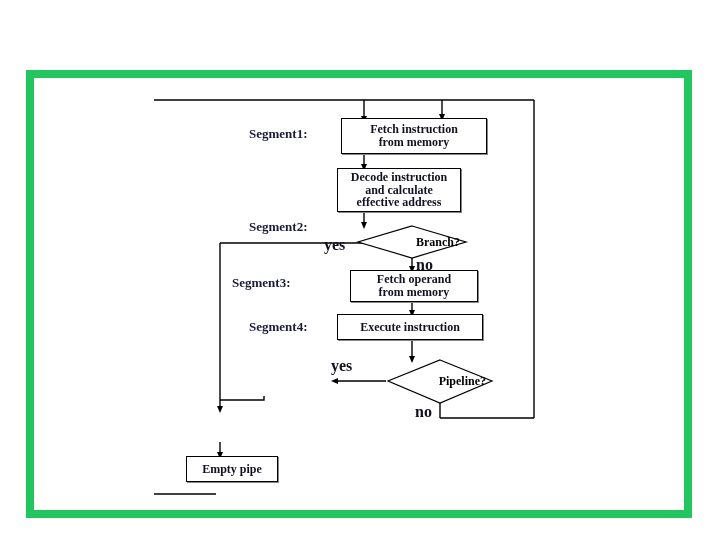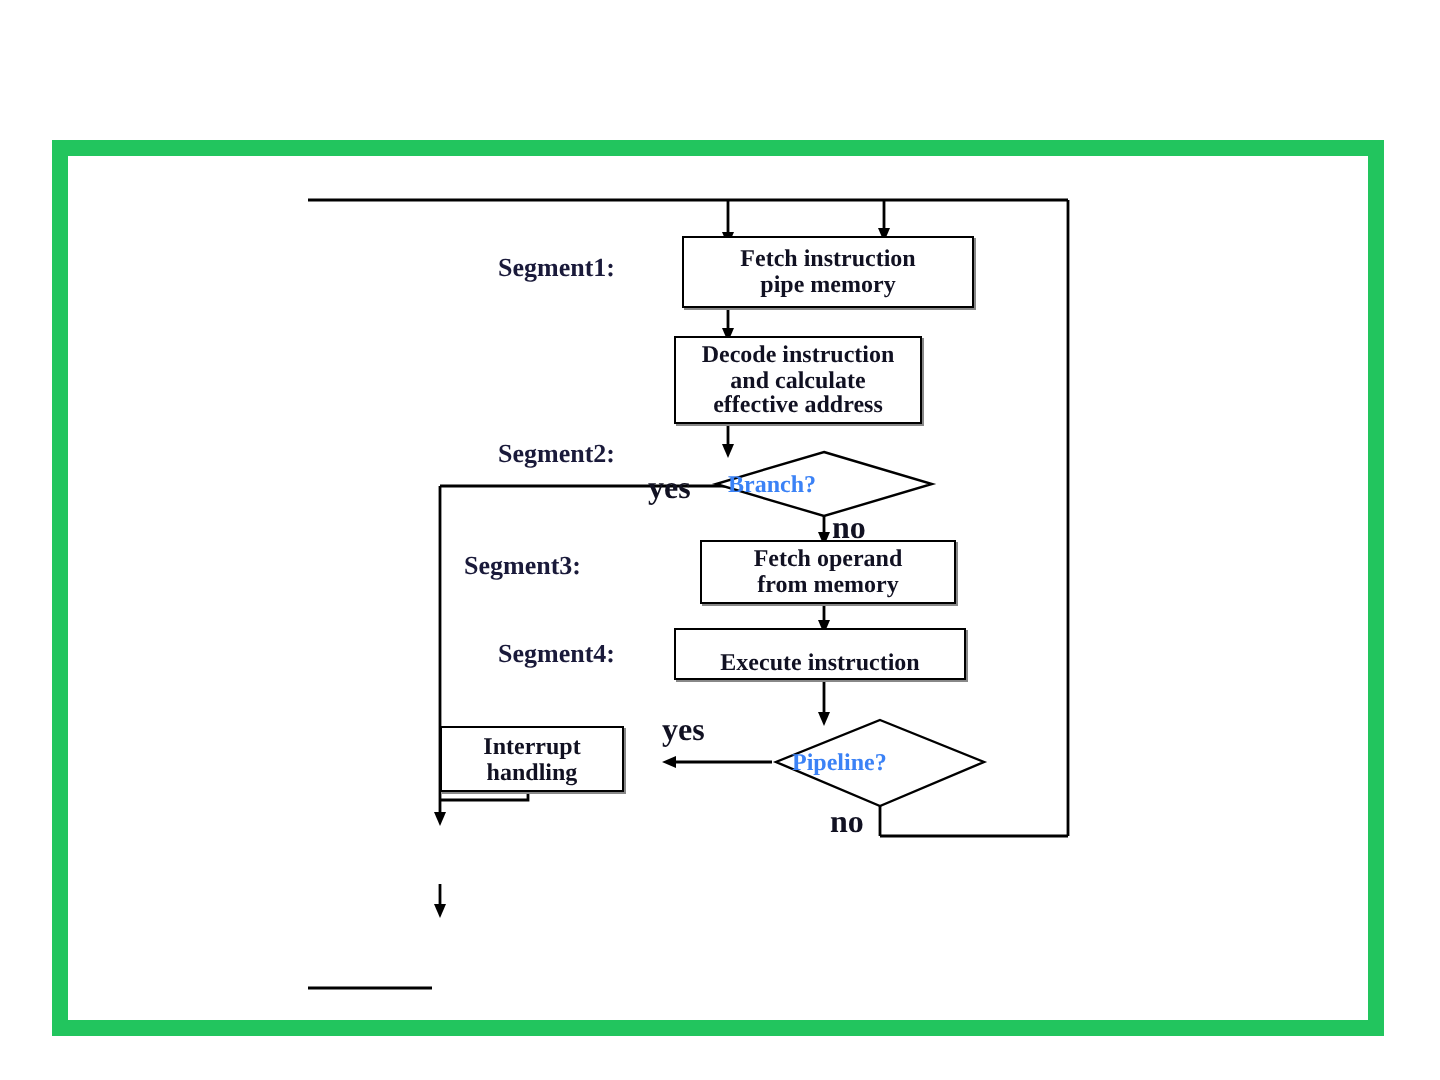--- a/index.html
+++ b/index.html
@@ -73,25 +73,25 @@
     font-family: "Liberation Serif", serif;
     line-height: 1.05;
     padding: 1px 3px;
     box-shadow: 1px 1px 0 #888888;
   }
   .node-box span { display: block; white-space: pre-line; }
   .diamond-label {
     position: absolute;
     font-size: 12px;
     font-weight: bold;
-    color: #3b82f6;
+    color: #000000;
     font-family: "Liberation Serif", serif;
     display: flex;
     align-items: center;
-    justify-content: flex-start;
+    justify-content: flex-end;
     text-align: center;
     pointer-events: none;
   }
   .edge-label {
     position: absolute;
     font-size: 16px;
     font-weight: bold;
     color: #111122;
     font-family: "Liberation Serif", serif;
     white-space: nowrap;
@@ -156,52 +156,51 @@
         <path d="M406,282 L458,303 L406,325 L354,303 z" stroke="#000000" stroke-width="1.2" fill="#ffffff"></path>
       </svg>
 
       <div class="seg-label" style="left:215px; top:48px;">Segment1:</div>
       <div class="seg-label" style="left:215px; top:105px;margin-top:36px;">Segment2:</div>
       <div class="seg-label" style="left:198px; top:197px;">Segment3:</div>
       <div class="seg-label" style="left:215px; top:241px;">Segment4:</div>
 
       <div class="node-box" style="left:307px; top:40px; width:146px; height:36px;">
         <span>Fetch instruction
-pipe memory</span>
+from memory</span>
       </div>
 
       <div class="node-box" style="left:303px; top:90px; width:124px; height:44px;">
         <span>Decode instruction
 and calculate
 effective address</span>
       </div>
 
       <div class="diamond-label" style="left:330px; top:154px; width:96px; height:20px;">
         <span>Branch?</span>
       </div>
 
       <div class="node-box" style="left:316px; top:192px; width:128px; height:32px;">
         <span>Fetch operand
 from memory</span>
       </div>
 
-      <div class="node-box" style="left:303px; top:236px; width:146px; height:26px;align-items:flex-end;">
+      <div class="node-box" style="left:303px; top:236px; width:146px; height:26px;">
         <span>Execute instruction</span>
       </div>
 
       <div class="diamond-label" style="left:362px; top:294px; width:90px; height:18px;">
         <span>Pipeline?</span>
       </div>
 
-      <div class="node-box" style="left:186px; top:285px; width:92px; height:33px;">
-        <span>Interrupt
-handling</span>
-      </div>
-
-
+
+
+      <div class="node-box" style="left:152px; top:378px; width:92px; height:26px;">
+        <span>Empty pipe</span>
+      </div>
 
       <div class="edge-label" style="left:290px; top:158px;">yes</div>
       <div class="edge-label" style="left:382px; top:178px;">no</div>
       <div class="edge-label" style="left:297px; top:279px;">yes</div>
       <div class="edge-label" style="left:381px; top:325px;">no</div>
 
     </div>
   </div>
 </div>
 

